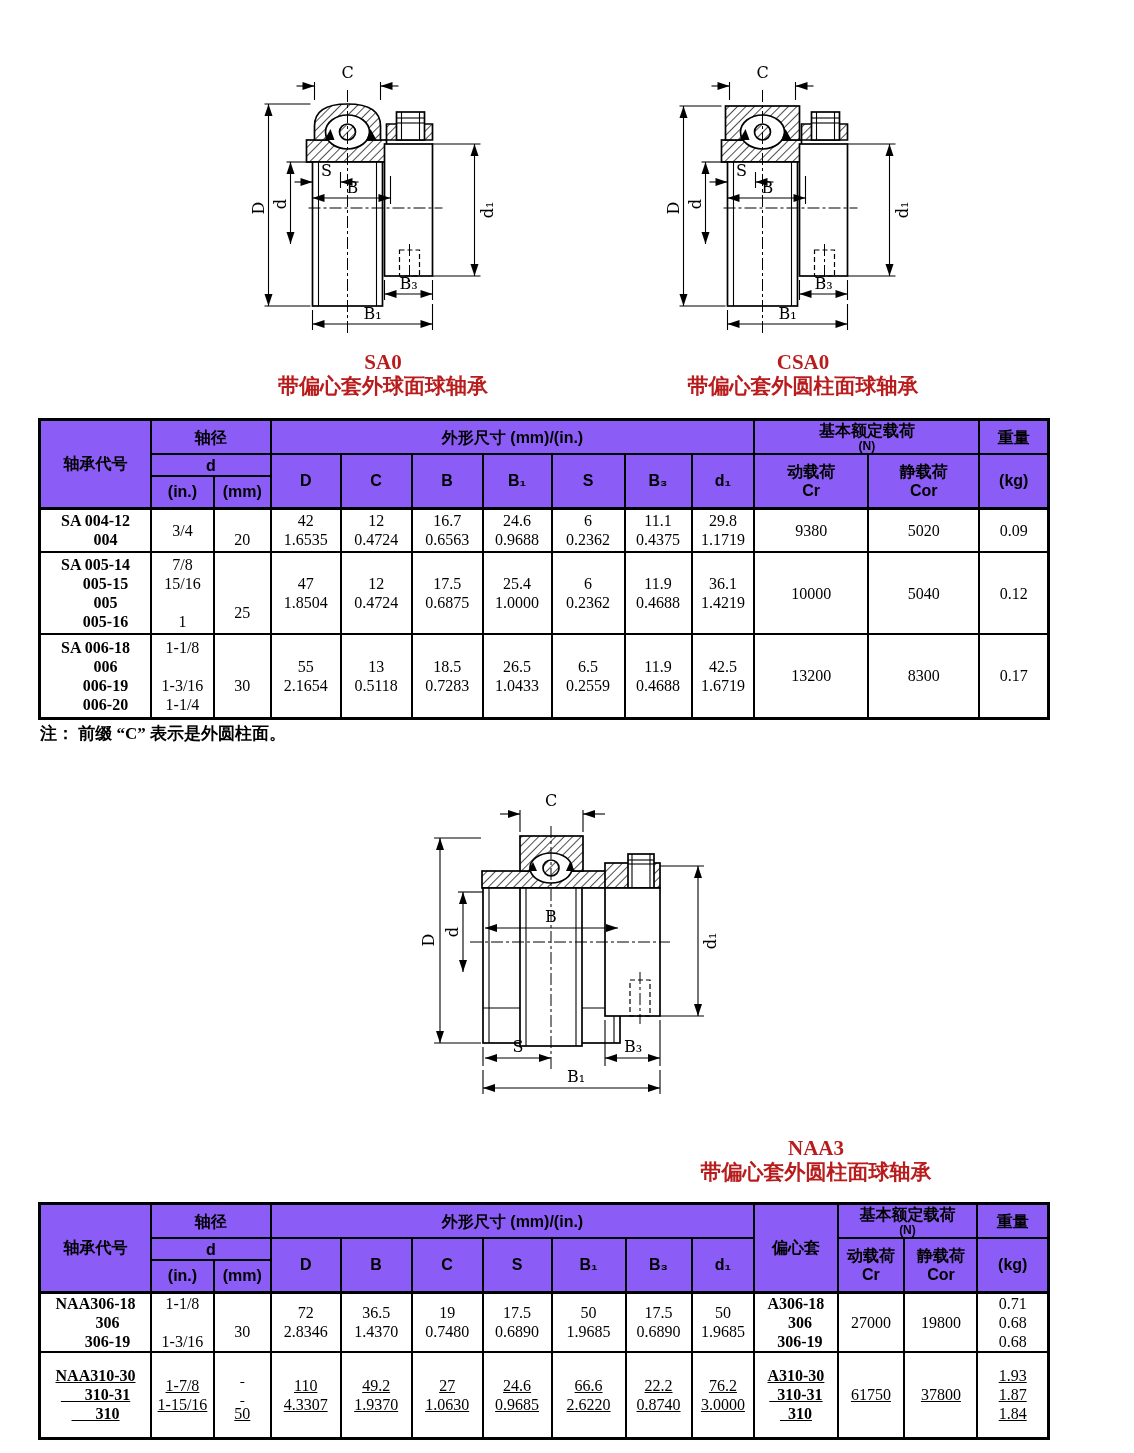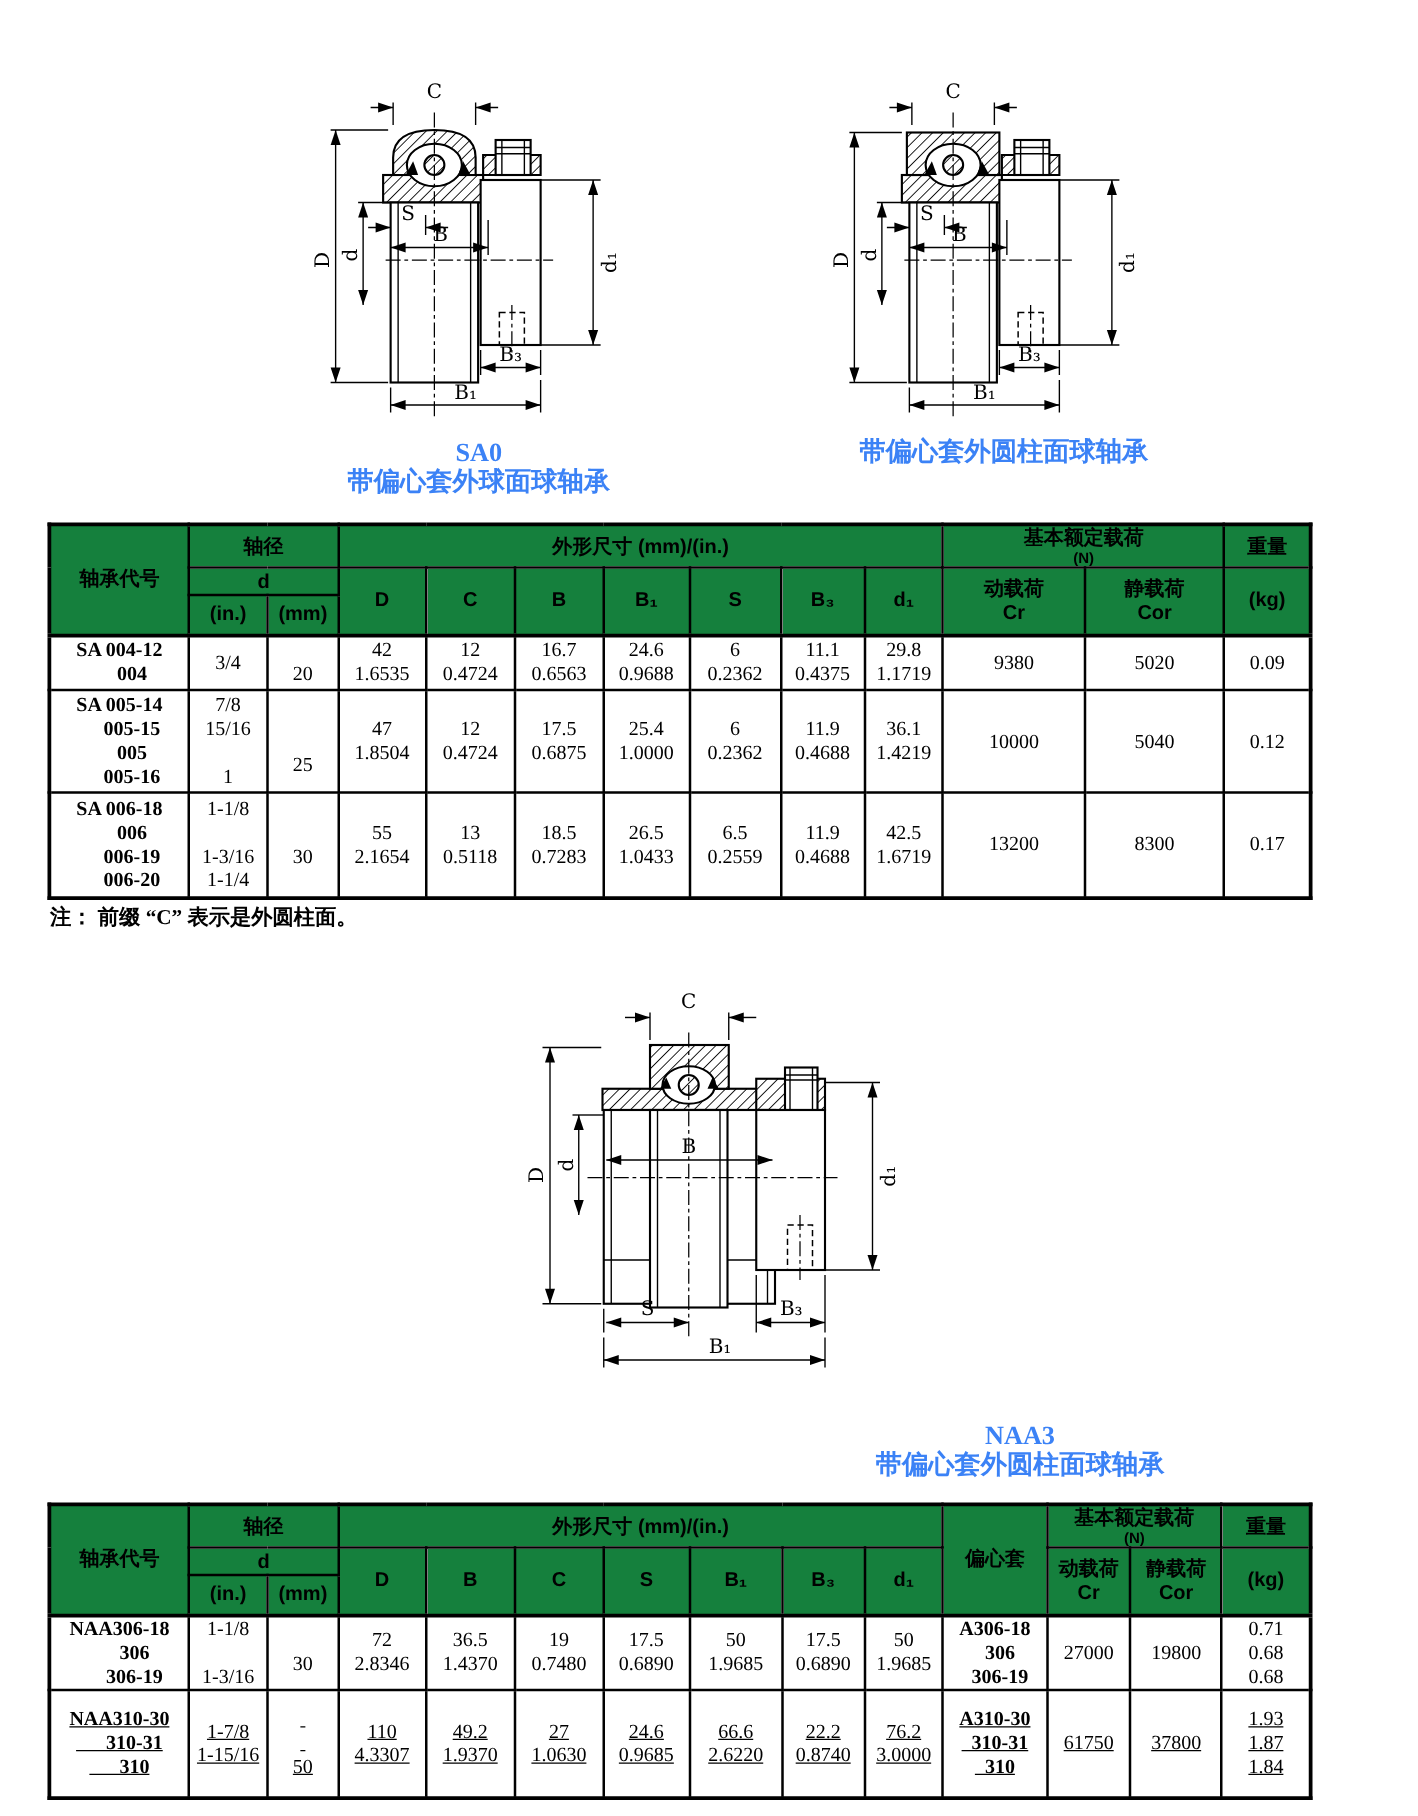--- a/index.html
+++ b/index.html
@@ -1,29 +1,29 @@
 <!DOCTYPE html>
 <html><head>
 <meta charset="utf-8">
 <style>
   html,body{margin:0;padding:0;background:#fff;}
   .page{position:relative;width:1134px;height:1453px;background:#fff;overflow:hidden;
         font-family:"Liberation Serif",serif;color:#000;}
   .abs{position:absolute;}
   
-  .fig-title{text-align:center;color:#3b82f6;font-weight:bold;line-height:24px;}
+  .fig-title{text-align:center;color:#b91c1c;font-weight:bold;line-height:24px;}
   .fig-title .code{font-size:21px;font-family:"Liberation Serif",serif;}
   .fig-title .cn{font-size:21px;font-family:"Liberation Sans","DejaVu Sans",sans-serif;}
   
   .note{font-size:17px;font-weight:bold;font-family:"Liberation Serif",serif;}
   
   table.spec{border-collapse:collapse;table-layout:fixed;width:1012px;border:3px solid #000;}
   table.spec th,table.spec td{border:2px solid #000;padding:0 2px;text-align:center;
       font-size:16px;line-height:19px;overflow:hidden;}
-  table.spec thead th{background:#15803d;font-weight:bold;vertical-align:middle;
+  table.spec thead th{background:#8b5cf6;font-weight:bold;vertical-align:middle;
       font-family:"Liberation Sans","DejaVu Sans",sans-serif;}
   table.spec thead{border-bottom:3px solid #000;}
   table.spec td{background:#fff;vertical-align:middle;font-family:"Liberation Serif",serif;}
   .pre{white-space:pre-line;}
   .small-n{font-size:12px;line-height:13px;font-weight:bold;}
   .dimhead{font-size:17px;}
   td.code-cell{font-family:"Liberation Sans","DejaVu Sans",sans-serif;font-weight:bold;
       text-align:left;padding-left:10px;vertical-align:top;padding-top:3px;}
   td.left-top{text-align:left;padding-left:8px;vertical-align:top;padding-top:3px;}
   td.top{vertical-align:top;padding-top:3px;}
@@ -188,20 +188,21 @@
       <line x1="68" y1="276" x2="188" y2="276" class="dim" marker-start="url(#a2)" marker-end="url(#a2)"></line>
       <text x="128" y="271" class="dlabel">B₁</text>
     </g>
   </svg>
 
   <div class="abs fig-title" style="left:228px;top:350px;width:310px;">
     <div class="code">SA0</div>
     <div class="cn">带偏心套外球面球轴承</div>
   </div>
   <div class="abs fig-title" style="left:648px;top:350px;width:310px;">
+    <div class="code">CSA0</div>
     <div class="cn">带偏心套外圆柱面球轴承</div>
   </div>
 
   <table class="spec abs" style="left:38px;top:418px;">
     <colgroup>
       <col style="width:110px">
         <col style="width:62px">
         <col style="width:56px">
       <col style="width:69px">
         <col style="width:70px">

